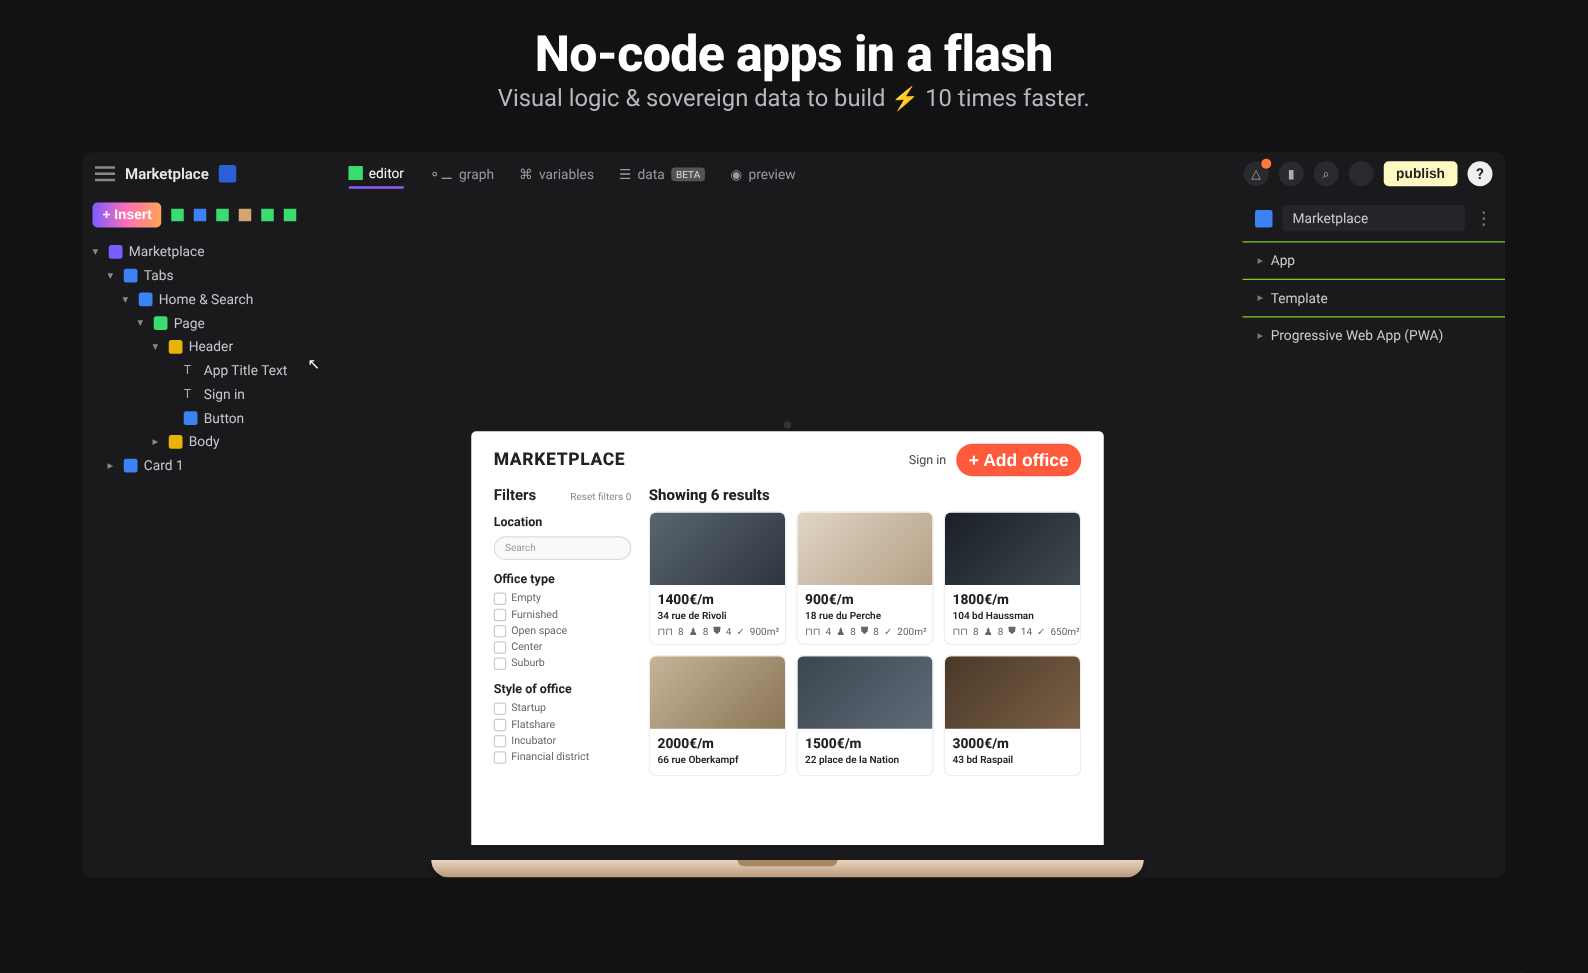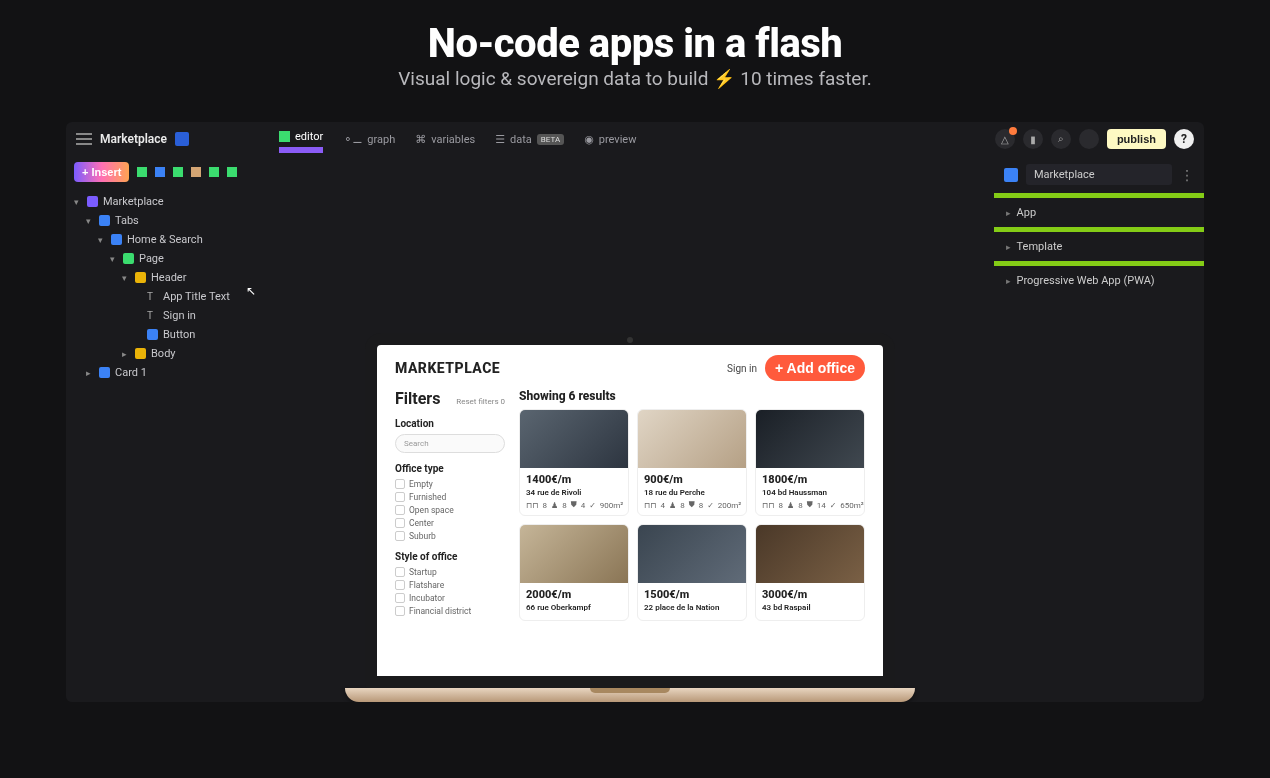--- a/index.html
+++ b/index.html
@@ -14,21 +14,21 @@
 
 .topbar { display: flex; align-items: center; height: 34px; padding: 0 10px; font-size: 11px; color: #9a9aa0; }
 .topbar .left { display: flex; align-items: center; gap: 8px; }
 .hamburger { width: 16px; height: 12px; display: flex; flex-direction: column; justify-content: space-between; }
 .hamburger span { height: 2px; background: #888; }
 .projname { color: #eaeaea; font-size: 12px; font-weight: 600; }
 .projicon { width: 14px; height: 14px; background: #2a5fd8; border-radius: 2px; display: inline-block; }
 
 .tabs-center { margin-left: 90px; display: flex; gap: 20px; align-items: center; }
 .tab { display: flex; align-items: center; gap: 5px; cursor: pointer; padding: 4px 0; }
-.tab.active { color: #fff; border-bottom: 6px solid #8b5cf6; }
+.tab.active { color: #fff; border-bottom: 2px solid #8b5cf6; }
 .ticon { width: 11px; height: 11px; display: inline-block; }
 .ti-grid { background: linear-gradient(to right,#3bdc6f 45%,transparent 45%,transparent 55%,#3bdc6f 55%),linear-gradient(to bottom,#3bdc6f 45%,transparent 45%,transparent 55%,#3bdc6f 55%); background-color:#3bdc6f; }
 .badge-beta { background: #555; color: #ddd; font-size: 8px; padding: 1px 4px; border-radius: 3px; }
 
 .topright { margin-left: auto; display: flex; align-items: center; gap: 8px; }
 .topright .circle { width: 20px; height: 20px; border-radius: 50%; background: #2a2a2e; display:flex; align-items:center; justify-content:center; font-size:10px; color:#aaa; }
 .notif-dot{ position:relative; }
 .notif-dot::after{ content:""; position:absolute; top:-2px; right:-2px; width:8px; height:8px; background:#ff7b3d; border-radius:50%; }
 .avatar { background: linear-gradient(135deg,#d4a574,#8b6f47); }
 .publish-btn { background: #fef9c3; color: #222; font-size: 11px; font-weight: 600; padding: 4px 10px; border-radius: 4px; border:none; }
@@ -54,42 +54,42 @@
 .indent-4 { padding-left: 56px; }
 .indent-5 { padding-left: 68px; }
 .cursor-ptr { position:absolute; left:180px; top:128px; font-size:12px; color:#fff; }
 
 
 .rightpanel { position: absolute; right: 0; top: 34px; width: 210px; bottom: 0; background: #1a1a1d; }
 .rp-head { display:flex; align-items:center; gap:8px; padding:8px 10px; }
 .rp-head .sq { width:14px; height:14px; background:#3b82f6; border-radius:2px; }
 .rp-head .name { background:#24242a; flex:1; padding:4px 8px; font-size:11px; border-radius:3px; color:#ccc; }
 .rp-head .more { color:#888; font-size:14px; }
-.rp-sec { padding:8px 12px; font-size:11px; color:#ccc; border-top:5px solid #84cc16; display:flex; align-items:center; }
+.rp-sec { padding:8px 12px; font-size:11px; color:#ccc; border-top:1px solid #84cc16; display:flex; align-items:center; }
 .rp-sec::before { content:"▸"; font-size:9px; color:#777; margin-right:6px; }
 
 
 .stage { position:absolute; left:200px; right:210px; top:34px; bottom:0; display:flex; align-items:flex-end; justify-content:center; }
 .laptop { position:relative; width:570px; }
 .laptop .screen { width:530px; height:355px; margin:0 auto; background:#fff; border:12px solid #1a1a1c; border-radius:16px 16px 4px 4px; overflow:hidden; position:relative; }
 .laptop .camera { position:absolute; top:4px; left:50%; transform:translateX(-50%); width:6px; height:6px; background:#333; border-radius:50%; z-index:2; }
 .laptop .base { width:570px; height:14px; background:linear-gradient(#e8d5c0,#b89878); border-radius:0 0 18px 18px; box-shadow:0 2px 4px rgba(0,0,0,.4); }
 .laptop .notch { width:80px; height:5px; background:#a88860; margin:0 auto; border-radius:0 0 6px 6px; }
 
 
 .mk { padding:10px 18px; color:#222; font-family:inherit; font-size:10px; }
 .mk-header { display:flex; align-items:center; justify-content:space-between; }
 .mk-title { font-size:14px; font-weight:800; letter-spacing:0.5px; }
 .mk-hr { display:flex; gap:8px; align-items:center; }
 .mk-signin { font-size:10px; color:#444; }
 .mk-add { background:#ff5a3c; color:#fff; font-size:14px; font-weight:700; padding:5px 10px; border-radius:14px; border:none; }
 .mk-body { display:flex; gap:14px; margin-top:8px; }
 .mk-filters { width:110px; }
 .mk-fh { display:flex; justify-content:space-between; align-items:baseline; }
-.mk-fh b { font-size:16px; }
+.mk-fh b { font-size:12px; }
 .mk-rf { font-size:8px; color:#888; }
 .mk-sec { font-size:10px; font-weight:700; margin:10px 0 5px; }
 .mk-search { width:100%; border:1px solid #ddd; border-radius:10px; padding:4px 8px; font-size:8px; color:#999; background:#fafafa; }
 .mk-cb { font-size:8.5px; color:#666; display:flex; align-items:center; gap:4px; margin:3px 0; }
 .mk-cb::before { content:""; width:8px; height:8px; border:1px solid #ccc; border-radius:2px; }
 
 .mk-grid-wrap { flex:1; }
 .mk-showing { font-size:12px; font-weight:800; margin-bottom:6px; }
 .mk-grid { display:grid; grid-template-columns:repeat(3,1fr); gap:8px; }
 .mk-card { border:1px solid #eee; border-radius:6px; overflow:hidden; }

